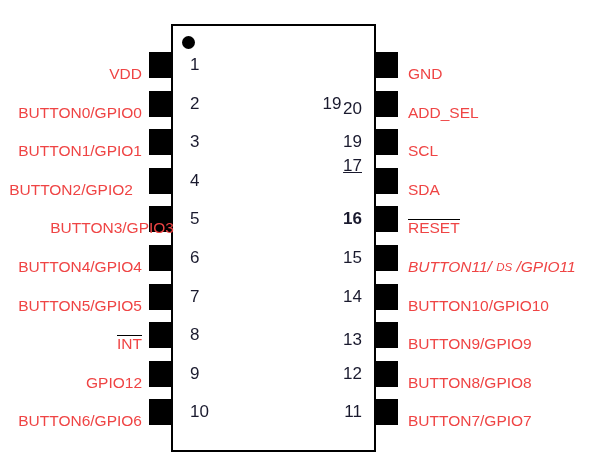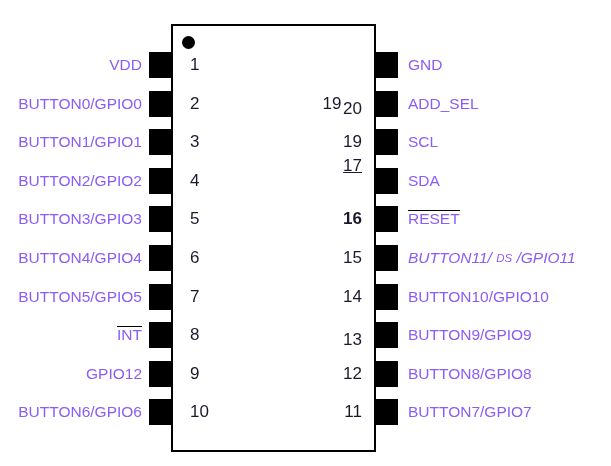--- a/index.html
+++ b/index.html
@@ -75,21 +75,22 @@
     text-align: right;
   }
 
   
   .pin-label {
     position: absolute;
     font-size: 15.5px;
     line-height: 26px;
     height: 26px;
     white-space: nowrap;
-    color: #8b5cf6;
+    color: #ef4444;
+    margin-top: 9px;
   }
   .pin-label.left {
     left: 0px;
     width: 142px;
     text-align: right;
   }
   .pin-label.right {
     left: 408px;
     text-align: right;
   }
@@ -119,24 +120,24 @@
       <div class="pin-num left" style="top: 52px;">1</div>
       <div class="pin-label left" style="top: 52px;">VDD</div>
       <div class="pin-pad left" style="top: 90.6px;"></div>
       <div class="pin-num left" style="top: 90.6px;">2</div>
       <div class="pin-label left" style="top: 90.6px;">BUTTON0/GPIO0</div>
       <div class="pin-pad left" style="top: 129.2px;"></div>
       <div class="pin-num left" style="top: 129.2px;">3</div>
       <div class="pin-label left" style="top: 129.2px;">BUTTON1/GPIO1</div>
       <div class="pin-pad left" style="top: 167.8px;"></div>
       <div class="pin-num left" style="top: 167.8px;">4</div>
-      <div class="pin-label left" style="top: 167.8px;">BUTTON2/GPIO2</div>
+      <div class="pin-label left" style="top: 167.8px; text-align: center;">BUTTON2/GPIO2</div>
       <div class="pin-pad left" style="top: 206.4px;"></div>
       <div class="pin-num left" style="top: 206.4px;">5</div>
-      <div class="pin-label left" style="top: 206.4px;">BUTTON3/GPIO3</div>
+      <div class="pin-label left" style="top: 206.4px; padding-left: 32px;">BUTTON3/GPIO3</div>
       <div class="pin-pad left" style="top: 245px;"></div>
       <div class="pin-num left" style="top: 245px;">6</div>
       <div class="pin-label left" style="top: 245px;">BUTTON4/GPIO4</div>
       <div class="pin-pad left" style="top: 283.6px;"></div>
       <div class="pin-num left" style="top: 283.6px;">7</div>
       <div class="pin-label left" style="top: 283.6px;">BUTTON5/GPIO5</div>
       <div class="pin-pad left" style="top: 322.2px;"></div>
       <div class="pin-num left" style="top: 322.2px;">8</div>
       <div class="pin-label left" style="top: 322.2px;"><span class="overline">INT</span></div>
       <div class="pin-pad left" style="top: 360.8px;"></div>

